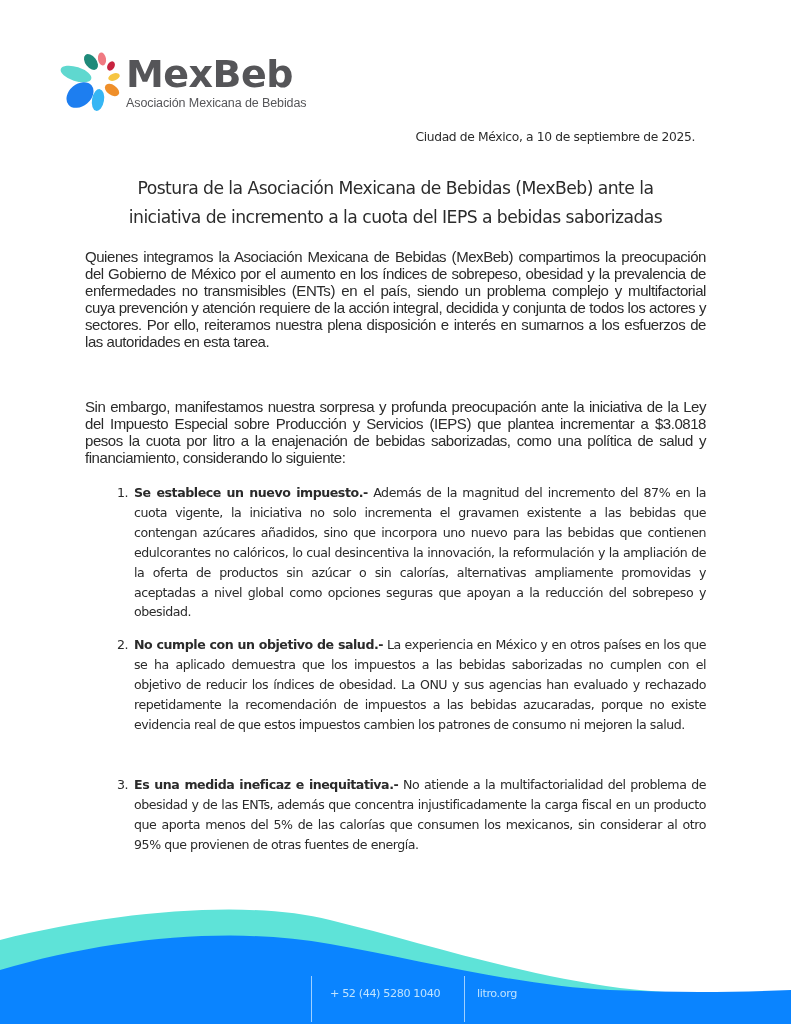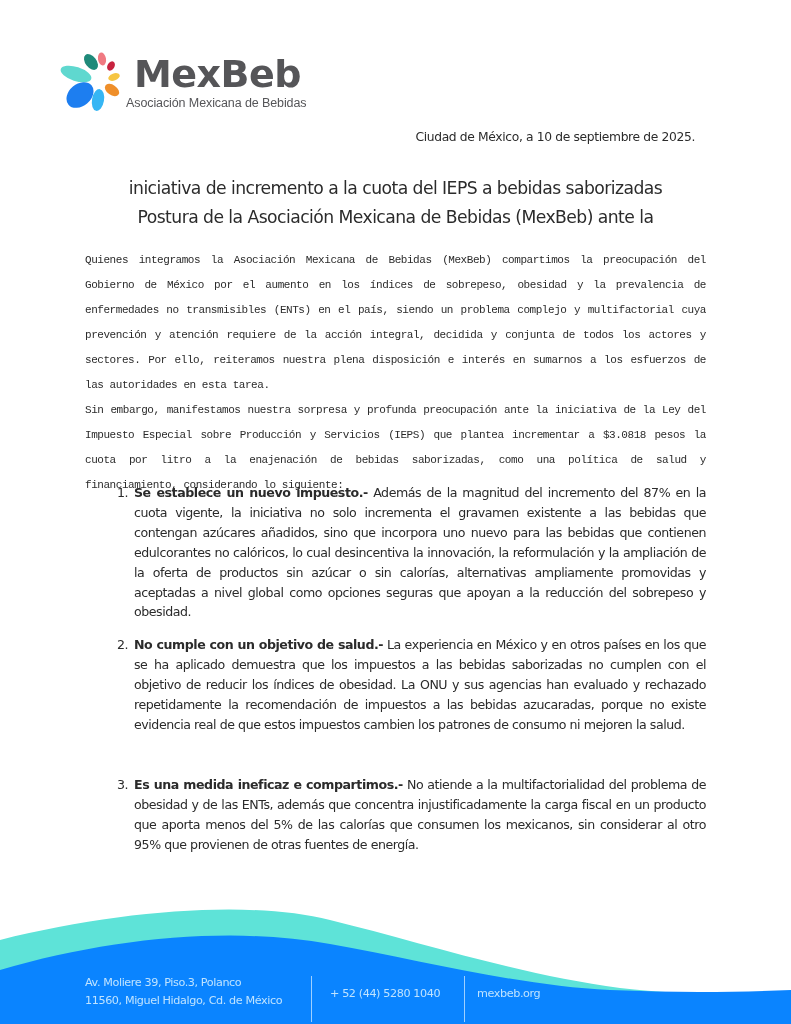--- a/index.html
+++ b/index.html
@@ -1,28 +1,28 @@
 <!DOCTYPE html>
 <html><head>
 <meta charset="utf-8">
 <style>
   * { margin: 0; padding: 0; box-sizing: border-box; }
   html, body { width: 791px; height: 1024px; background: #ffffff; overflow: hidden; }
   body { position: relative; font-family: "DejaVu Sans", "Liberation Sans", sans-serif; color: #2b2b2b; }
 
   .logo { position: absolute; left: 58px; top: 50px; width: 260px; height: 70px; }
   .logo svg.mark { position: absolute; left: 0; top: 0; width: 66px; height: 62px; }
-  .logo .brand { position: absolute; left: 68px; top: 2px; font-family: "DejaVu Sans", sans-serif; font-weight: bold; font-size: 38px; color: #555558; letter-spacing: -0.5px; line-height: 44px; margin-left: 8px; }
+  .logo .brand { position: absolute; left: 68px; top: 2px; font-family: "DejaVu Sans", sans-serif; font-weight: bold; font-size: 38px; color: #555558; letter-spacing: -0.5px; line-height: 44px; }
   .logo .tagline { position: absolute; left: 68px; top: 46px; font-family: "Liberation Sans", sans-serif; font-size: 12.5px; color: #555558; white-space: nowrap; letter-spacing: -0.1px; }
 
   .date { position: absolute; right: 96px; top: 130px; font-family: "DejaVu Sans", sans-serif; font-size: 12.3px; color: #2b2b2b; white-space: nowrap; letter-spacing: -0.35px; text-align: right; }
 
   .title { position: absolute; left: 60px; width: 671px; top: 174px; text-align: center; font-family: "DejaVu Sans", sans-serif; font-size: 17.2px; line-height: 29px; color: #2b2b2b; letter-spacing: -0.55px; }
 
-  .para { position: absolute; left: 85px; width: 621px; font-family: Liberation Mono, monospace; font-size: 11px; line-height: 25px; text-align: justify; color: #2b2b2b; letter-spacing: -0.45px; }
+  .para { position: absolute; left: 85px; width: 621px; font-family: Liberation Sans, sans-serif; font-size: 15px; line-height: 17px; text-align: justify; color: #2b2b2b; letter-spacing: -0.45px; }
   .p1 { top: 248px; }
   .p2 { top: 398px; }
 
   .item { position: absolute; left: 117px; width: 589px; font-family: "DejaVu Sans", sans-serif; font-size: 12.6px; line-height: 19.9px; color: #2b2b2b; letter-spacing: -0.45px; }
   .item .num { position: absolute; left: 0; top: 0; }
   .item .body { margin-left: 17px; text-align: justify; }
   .item .lead { font-weight: bold; }
   .i1 { top: 483px; }
   .i2 { top: 635px; }
   .i3 { top: 775px; }
@@ -51,48 +51,44 @@
     <ellipse cx="22" cy="45" rx="11" ry="15" transform="rotate(-130 22 45)" fill="#1d7ef0"></ellipse>
     <ellipse cx="40" cy="50" rx="6" ry="11" transform="rotate(-170 40 50)" fill="#36b6f4"></ellipse>
   </svg>
   <div class="brand">MexBeb</div>
   <div class="tagline">Asociación Mexicana de Bebidas</div>
 </div>
 
 <div class="date">Ciudad de México, a 10 de septiembre de 2025.</div>
 
 <div class="title">
+  <div>Postura de la Asociación Mexicana de Bebidas (MexBeb) ante la</div>
   <div>iniciativa de incremento a la cuota del IEPS a bebidas saborizadas</div>
-  <div>Postura de la Asociación Mexicana de Bebidas (MexBeb) ante la</div>
 </div>
 
 <p class="para p1">Quienes integramos la Asociación Mexicana de Bebidas (MexBeb) compartimos la preocupación del Gobierno de México por el aumento en los índices de sobrepeso, obesidad y la prevalencia de enfermedades no transmisibles (ENTs) en el país, siendo un problema complejo y multifactorial cuya prevención y atención requiere de la acción integral, decidida y conjunta de todos los actores y sectores. Por ello, reiteramos nuestra plena disposición e interés en sumarnos a los esfuerzos de las autoridades en esta tarea.</p>
 <p class="para p2">Sin embargo, manifestamos nuestra sorpresa y profunda preocupación ante la iniciativa de la Ley del Impuesto Especial sobre Producción y Servicios (IEPS) que plantea incrementar a $3.0818 pesos la cuota por litro a la enajenación de bebidas saborizadas, como una política de salud y financiamiento, considerando lo siguiente:</p>
 
 <div class="item i1">
   <span class="num">1.</span>
   <div class="body"><span class="lead">Se establece un nuevo impuesto.-</span><span> Además de la magnitud del incremento del 87% en la cuota vigente, la iniciativa no solo incrementa el gravamen existente a las bebidas que contengan azúcares añadidos, sino que incorpora uno nuevo para las bebidas que contienen edulcorantes no calóricos, lo cual desincentiva la innovación, la reformulación y la ampliación de la oferta de productos sin azúcar o sin calorías, alternativas ampliamente promovidas y aceptadas a nivel global como opciones seguras que apoyan a la reducción del sobrepeso y obesidad.</span></div>
 </div>
 
 <div class="item i2">
   <span class="num">2.</span>
   <div class="body"><span class="lead">No cumple con un objetivo de salud.-</span><span> La experiencia en México y en otros países en los que se ha aplicado demuestra que los impuestos a las bebidas saborizadas no cumplen con el objetivo de reducir los índices de obesidad. La ONU y sus agencias han evaluado y rechazado repetidamente la recomendación de impuestos a las bebidas azucaradas, porque no existe evidencia real de que estos impuestos cambien los patrones de consumo ni mejoren la salud.</span></div>
 </div>
 
 <div class="item i3">
   <span class="num">3.</span>
-  <div class="body"><span class="lead">Es una medida ineficaz e compartimos.-</span><span> No atiende a la multifactorialidad del problema de obesidad y de las ENTs, además que concentra injustificadamente la carga fiscal en un producto que aporta menos del 5% de las calorías que consumen los mexicanos, sin considerar al otro 95% que provienen de otras fuentes de energía.</span></div>
+  <div class="body"><span class="lead">Es una medida ineficaz e inequitativa.-</span><span> No atiende a la multifactorialidad del problema de obesidad y de las ENTs, además que concentra injustificadamente la carga fiscal en un producto que aporta menos del 5% de las calorías que consumen los mexicanos, sin considerar al otro 95% que provienen de otras fuentes de energía.</span></div>
 </div>
 
 <div class="footer">
   <svg viewBox="0 0 791 144" preserveAspectRatio="none">
     <path d="M0 60 C 120 30, 250 20, 330 40 C 420 62, 520 95, 620 108 C 690 116, 740 114, 791 112 L 791 144 L 0 144 Z" fill="#5ee3d8"></path>
     <path d="M0 90 C 110 58, 230 46, 330 64 C 420 80, 520 106, 610 110 C 680 113, 740 112, 791 110 L 791 144 L 0 144 Z" fill="#0a84ff"></path>
   </svg>
-  <div class="addr">
-    <div>Av. Moliere 39, Piso.3, Polanco</div>
-    <div>11560, Miguel Hidalgo, Cd. de México</div>
-  </div>
   <div class="sep sep1"></div>
   <div class="phone">+ 52 (44) 5280 1040</div>
   <div class="sep sep2"></div>
-  <div class="web">mexbeb.org</div>
+  <div class="web">litro.org</div>
 </div>
 
 </body></html>

